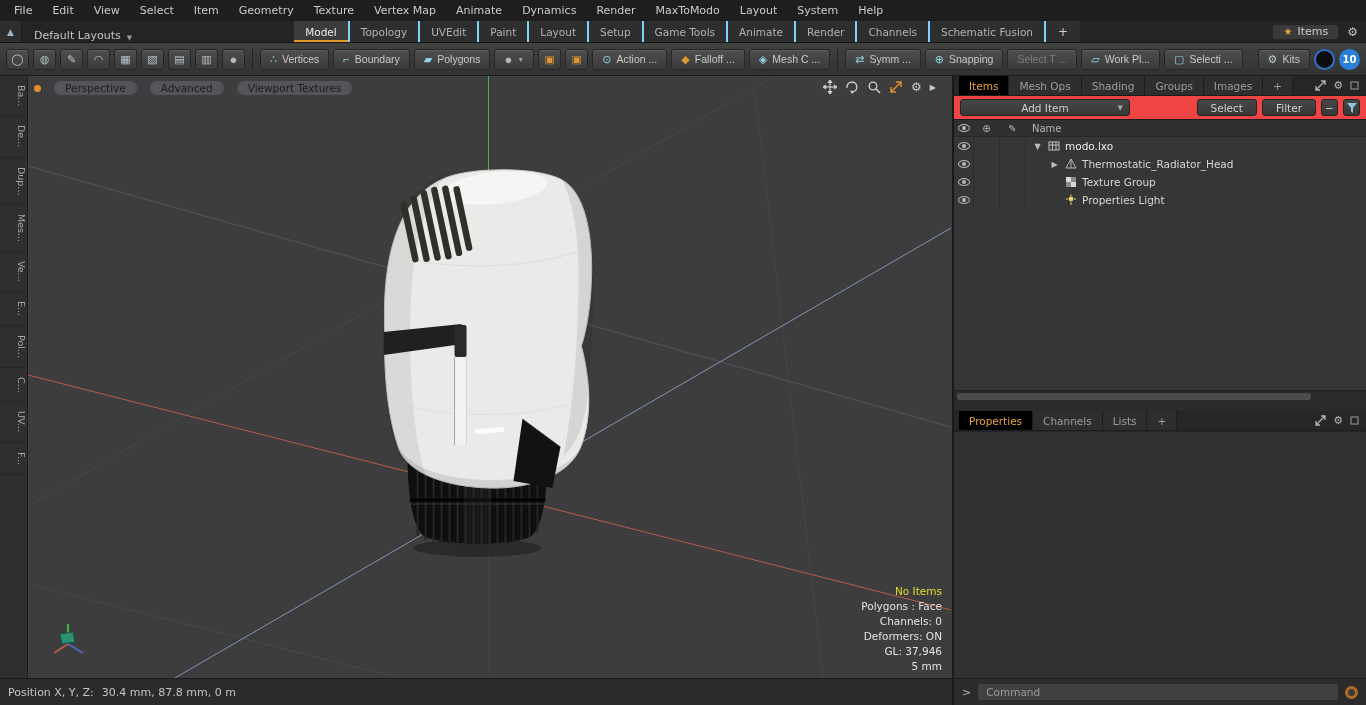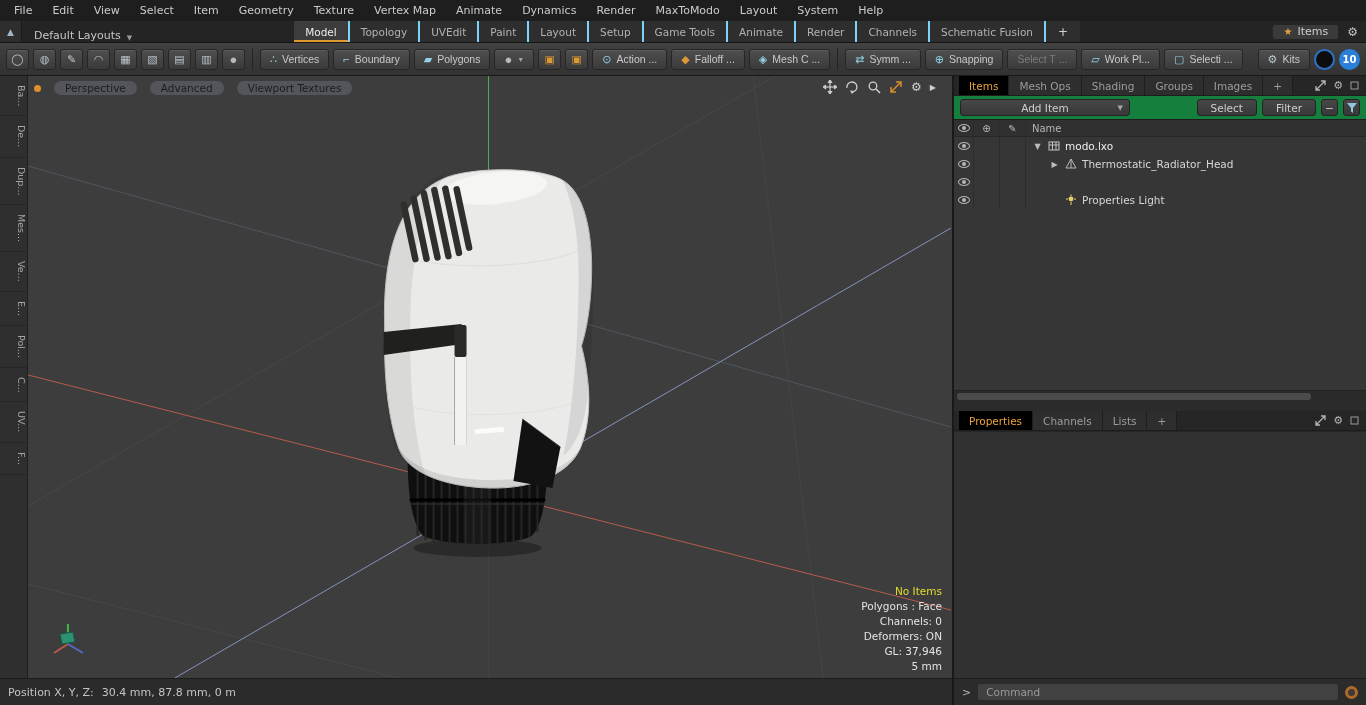--- a/index.html
+++ b/index.html
@@ -59,21 +59,21 @@
   .vstats .warn{color:#e4dd2d}
 
   .status-bar{height:27px;flex:0 0 27px;background:#2b2b2b;border-top:1px solid #1b1b1b;display:flex;align-items:center;gap:8px;padding-left:8px;color:#c4c4c4}
 
   
   .right-panel{width:414px;background:#2b2b2b;border-left:2px solid #191919;display:flex;flex-direction:column;min-height:0}
   .panel-tabs{height:20px;flex:0 0 20px;display:flex;align-items:stretch;background:#262626;padding-left:5px;border-bottom:1px solid #1d1d1d}
   .panel-tab{padding:0 10px;display:flex;align-items:center;font-size:10.5px;color:#9c9c9c;background:#2e2e2e;border-right:1px solid #1e1e1e;cursor:default}
   .panel-tab.active{color:#e8a33c;background:#000000}
   .panel-tab-icons{margin-left:auto;display:flex;align-items:center;gap:7px;padding-right:7px;color:#b4b4b4}
-  .controls-row{height:23px;flex:0 0 23px;display:flex;align-items:center;gap:5px;padding:0 6px;background:#15803d}
+  .controls-row{height:23px;flex:0 0 23px;display:flex;align-items:center;gap:5px;padding:0 6px;background:#ef4444}
   .combo{flex:0 0 170px;height:17px;background:linear-gradient(#474747,#383838);border:1px solid #232323;border-radius:3px;display:flex;align-items:center;justify-content:center;color:#cfcfcf;position:relative;font-size:10.5px}
   .combo .dd-arr{position:absolute;right:6px}
   .rp-spacer{flex:1}
   .sbtn{height:17px;display:flex;align-items:center;justify-content:center;padding:0 13px;background:linear-gradient(#474747,#383838);border:1px solid #232323;border-radius:3px;color:#cfcfcf;font-size:10.5px}
   .mbtn{width:17px;padding:0}
   .tree{flex:0 0 282px;background:#363636;display:flex;flex-direction:column;border-top:1px solid #1d1d1d}
   .tree-header,.tree-row{display:grid;grid-template-columns:20px 26px 26px 1fr;align-items:center}
   .tree-header{height:17px;background:#303030;border-bottom:1px solid #272727;font-size:10px;color:#b5b5b5}
   .tree-row{height:18px;font-size:10.5px;color:#d6d6d6;cursor:default}
   .tcell{height:100%;display:flex;align-items:center;justify-content:center;border-right:1px solid #2c2c2c}
@@ -534,20 +534,32 @@
             <span>Thermostatic_Radiator_Head</span>
           </div>
         </div>
 
         <div class="tree-row">
           <div class="tcell">
               <span class="eye"></span>
             </div>
           <div class="tcell"></div>
           <div class="tcell"></div>
+          <div class="namecell">
+            <span class="indent"></span>
+            <span class="expander"></span>
+            <span class="miniicon">
+                <svg width="12" height="12" viewBox="0 0 12 12">
+                  <rect x="1" y="1" width="10" height="10" fill="#8a8a8a"></rect>
+                  <rect x="1" y="1" width="5" height="5" fill="#d8d8d8"></rect>
+                  <rect x="6" y="6" width="5" height="5" fill="#d8d8d8"></rect>
+                </svg>
+              </span>
+            <span>Texture Group</span>
+          </div>
         </div>
 
         <div class="tree-row">
           <div class="tcell">
               <span class="eye"></span>
             </div>
           <div class="tcell"></div>
           <div class="tcell"></div>
           <div class="namecell">
             <span class="indent"></span>

